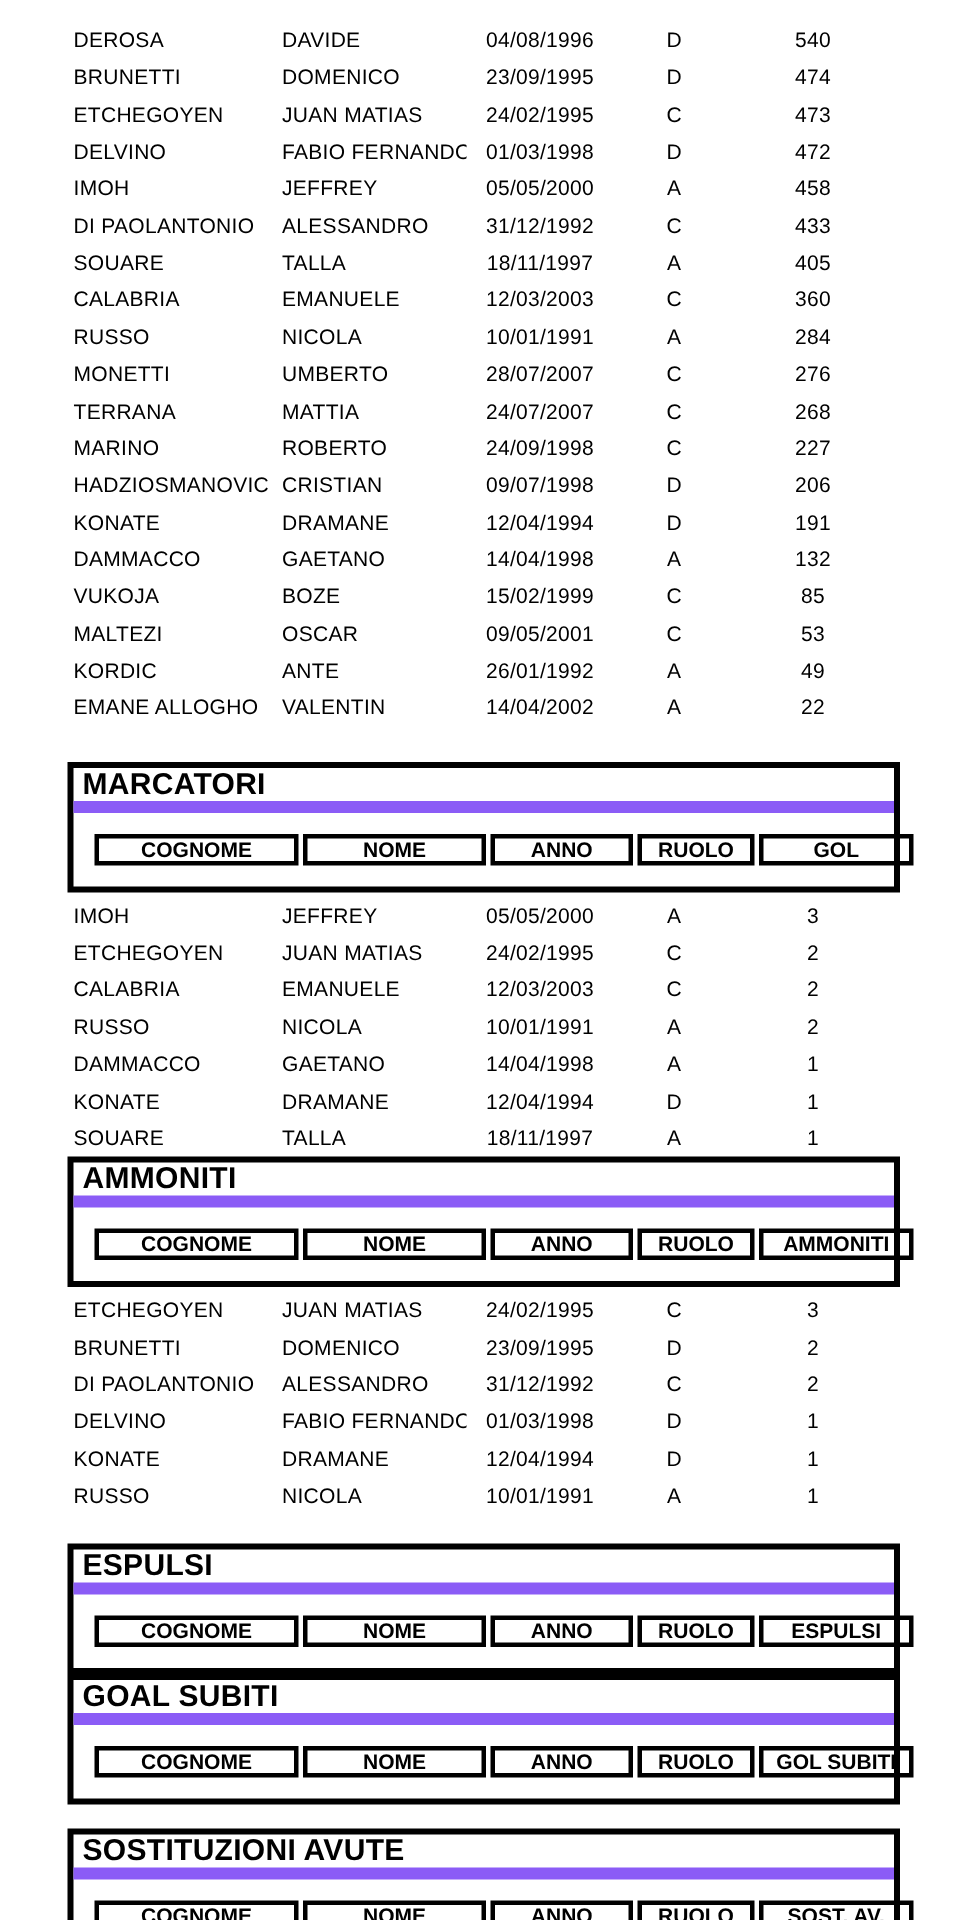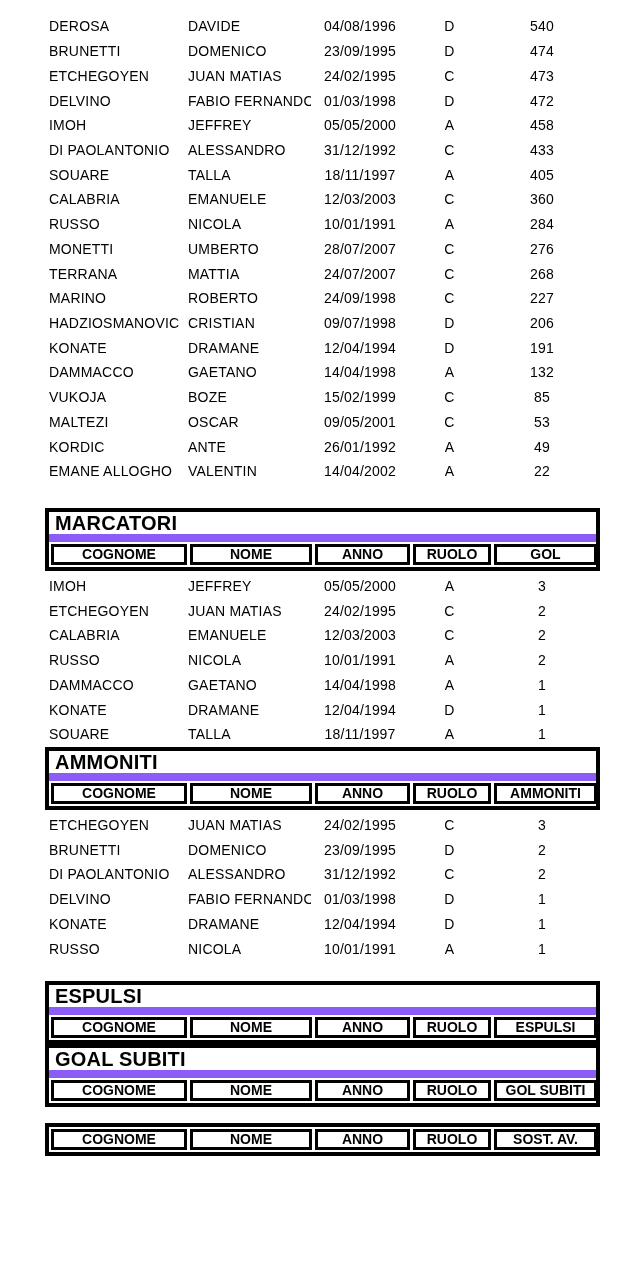--- a/index.html
+++ b/index.html
@@ -34,21 +34,21 @@
   }
   .block-title {
     font-size: 20px;
     font-weight: bold;
     line-height: 22px;
     padding-left: 6px;
     letter-spacing: 0.2px;
     border-bottom: 8px solid #8b5cf6;
     white-space: nowrap;
   }
-  .header-row { padding: 2px; }
+  .header-row { padding: 14px; }
   .hcell { min-width: 0; }
   .hbox {
     border: 3px solid #000;
     margin-right: 3px;
     font-size: 14px;
     font-weight: bold;
     line-height: 15px;
     text-align: center;
     white-space: nowrap;
     overflow: hidden;
@@ -388,20 +388,21 @@
             <div class="hbox" data-name="column-header-label">RUOLO</div>
           </div>
           <div class="hcell c5" data-name="column-header-cell">
             <div class="hbox" data-name="column-header-label">GOL SUBITI</div>
           </div>
         </div>
       </div>
     </section>
     <section class="table-section" data-name="section-sostituzioni-avute">
       <div class="header-block" data-name="table-header-block">
+        <div class="block-title" data-name="table-title">SOSTITUZIONI AVUTE</div>
         <div class="header-row cols" data-name="column-header-row">
           <div class="hcell c1" data-name="column-header-cell">
             <div class="hbox" data-name="column-header-label">COGNOME</div>
           </div>
           <div class="hcell c2" data-name="column-header-cell">
             <div class="hbox" data-name="column-header-label">NOME</div>
           </div>
           <div class="hcell c3" data-name="column-header-cell">
             <div class="hbox" data-name="column-header-label">ANNO</div>
           </div>

